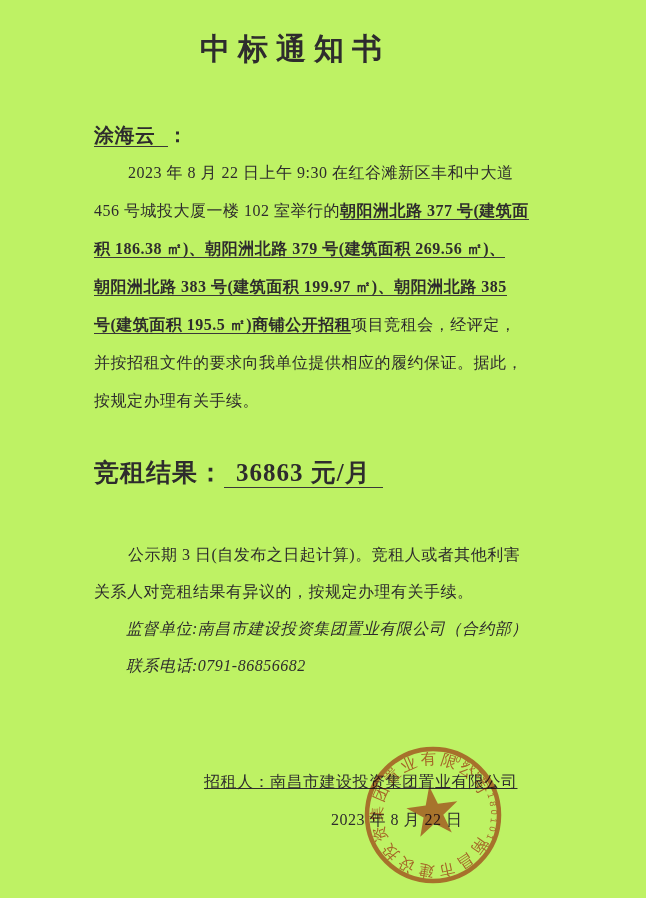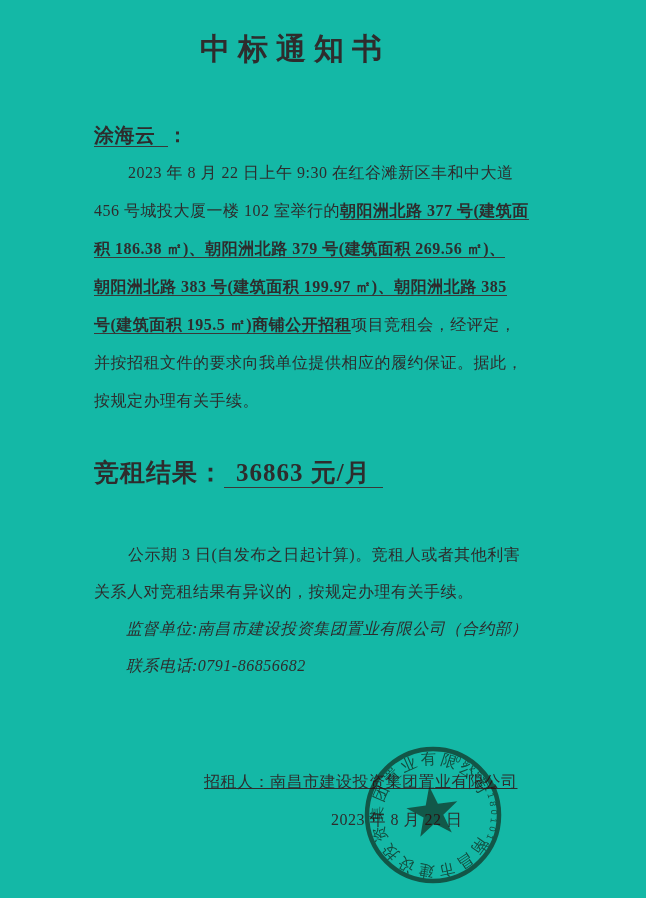--- a/index.html
+++ b/index.html
@@ -1,20 +1,20 @@
 <!DOCTYPE html>
 <html><head>
 <meta charset="utf-8">
 <style>
   html,body { margin:0; padding:0; }
   .page {
     position: relative;
     width: 646px;
     height: 898px;
-    background: #14b8a6;
+    background: #bef264;
     overflow: hidden;
     font-family: "Liberation Serif", "DejaVu Serif", serif;
     color: #2e2c2d;
   }
   .doc-title {
     position: absolute;
     top: 30px;
     left: 0;
     width: 100%;
     text-align: center;

